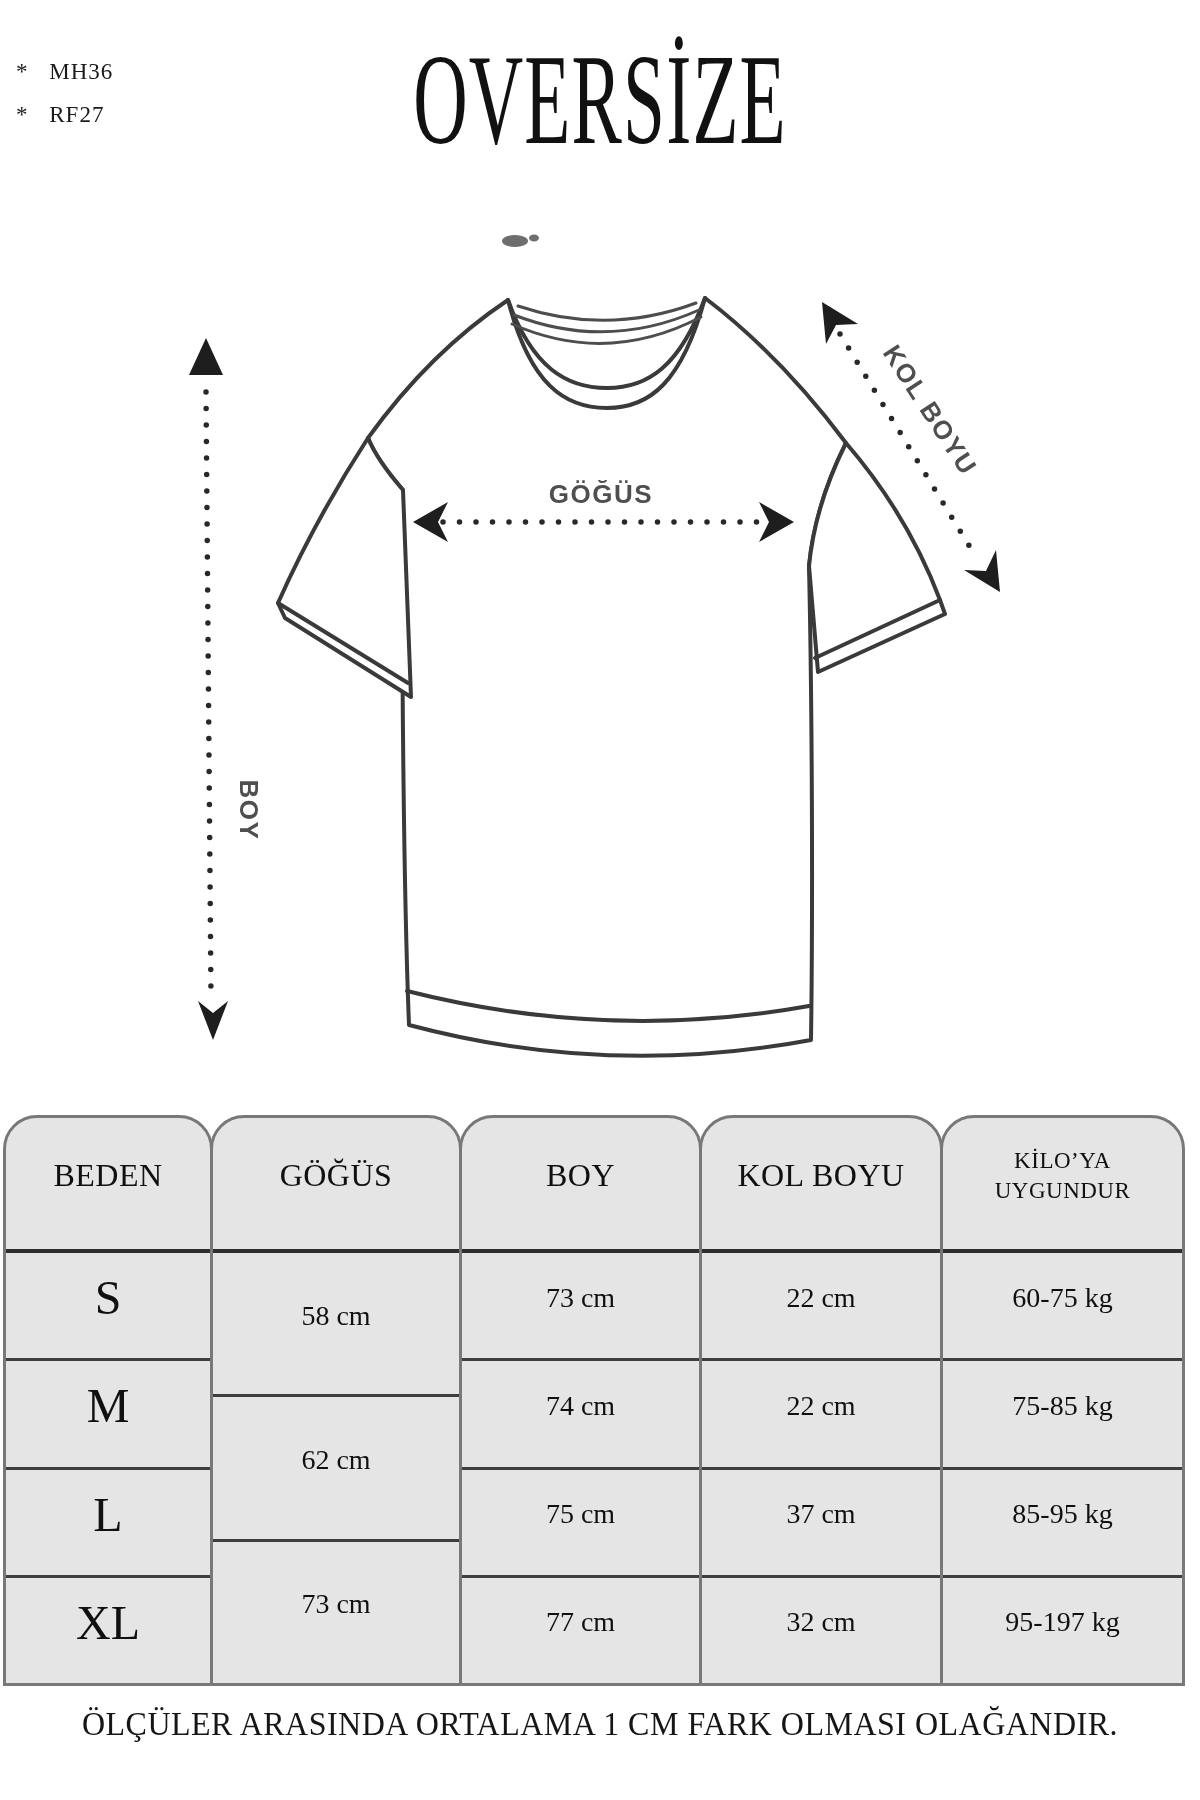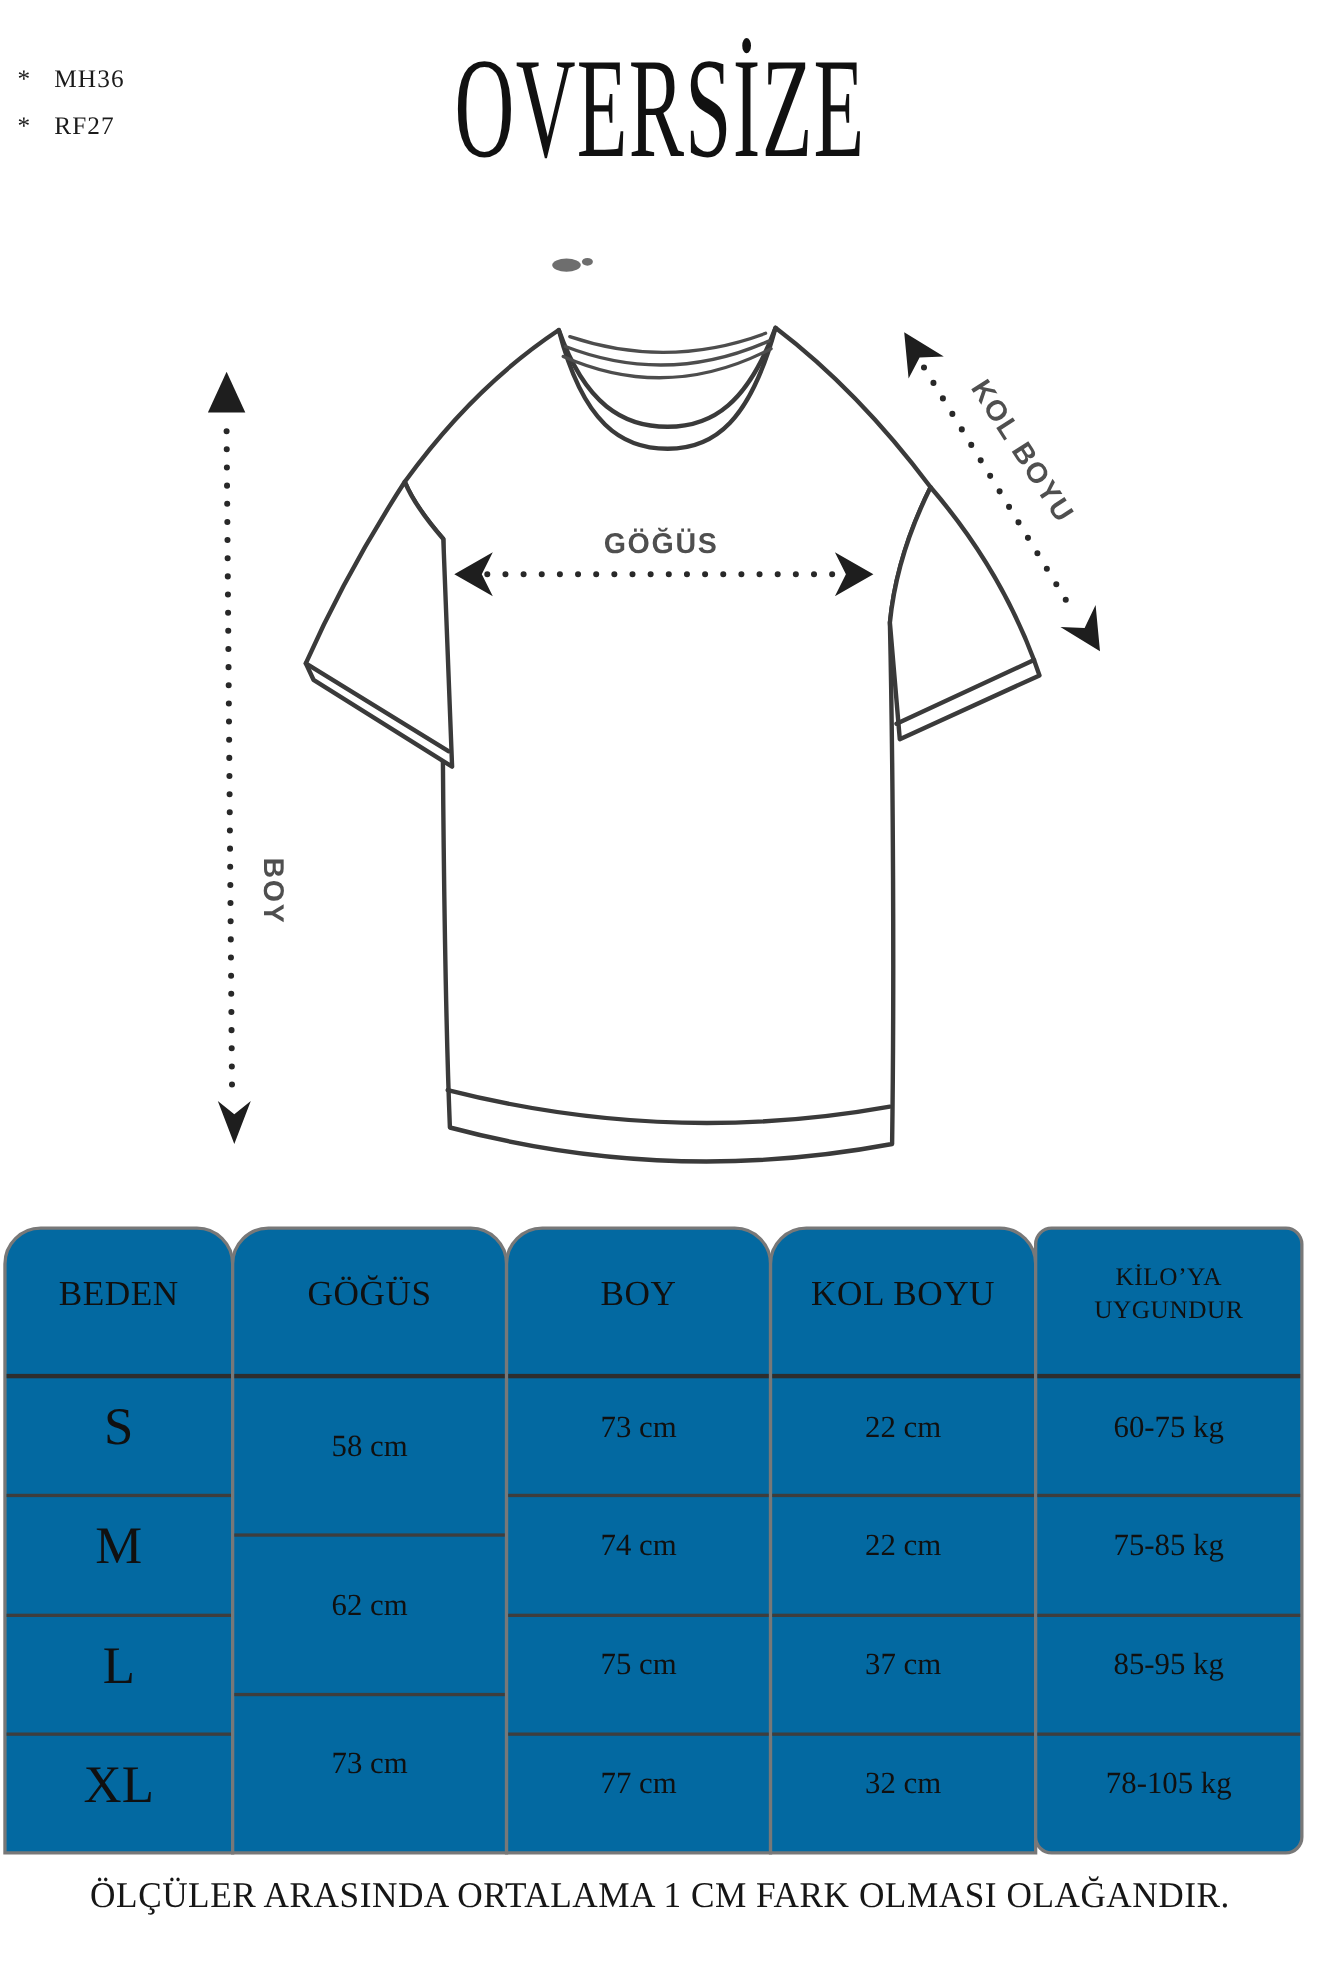--- a/index.html
+++ b/index.html
@@ -26,27 +26,27 @@
   .meas-label{
     font-family:"Liberation Sans", sans-serif;font-weight:700;
     fill:#4f4f4f;letter-spacing:1.5px;
   }
   
   .table{
     position:absolute;left:3px;top:1115px;width:1191px;height:571px;
     display:flex;align-items:stretch;
   }
   .col{
-    box-sizing:border-box;background:#0369a1;
+    box-sizing:border-box;background:#e5e5e5;
     border:3px solid #787878;border-radius:34px 34px 0 0;
     display:flex;flex-direction:column;
   }
   .col + .col{margin-left:-3px;}
   .c0{flex:0 0 210px;} .c1{flex:0 0 252px;} .c2{flex:0 0 243px;}
-  .c3{flex:0 0 244px;} .c4{flex:0 0 245px;border-radius:16px;}
+  .c3{flex:0 0 244px;} .c4{flex:0 0 245px;}
   .cell{
     display:flex;align-items:center;justify-content:center;text-align:center;
     padding:0 8px 16px 8px;box-sizing:border-box;color:#101010;
   }
   .hcell{flex:0 0 131px;font-size:32px;letter-spacing:0.5px;}
   .hcell.small{font-size:23px;line-height:1.3;letter-spacing:0.5px;}
   .dcell{flex:1 1 auto;font-size:28px;border-top:3px solid #3e3e3e;}
   .dcell.first{border-top:4px solid #2e2e2e;}
   .sizecell{font-size:48px;}
   
@@ -157,17 +157,17 @@
     <div class="cell dcell first">22 cm</div>
     <div class="cell dcell">22 cm</div>
     <div class="cell dcell">37 cm</div>
     <div class="cell dcell">32 cm</div>
   </div>
   <div class="col c4">
     <div class="cell hcell small">KİLO’YA UYGUNDUR</div>
     <div class="cell dcell first">60-75 kg</div>
     <div class="cell dcell">75-85 kg</div>
     <div class="cell dcell">85-95 kg</div>
-    <div class="cell dcell">78-105 kg</div>
+    <div class="cell dcell">95-197 kg</div>
   </div>
 </div>
 
 <div class="note">ÖLÇÜLER ARASINDA ORTALAMA 1 CM FARK OLMASI OLAĞANDIR.</div>
 
 </body></html>

